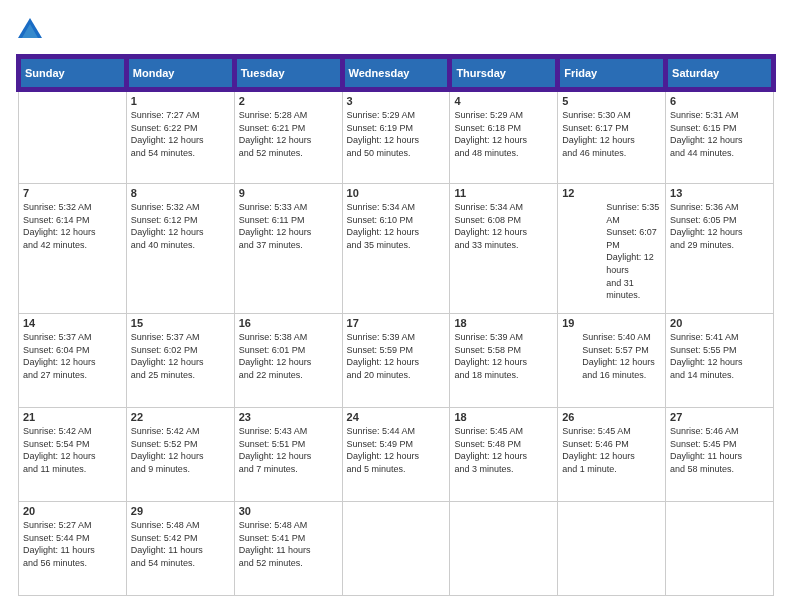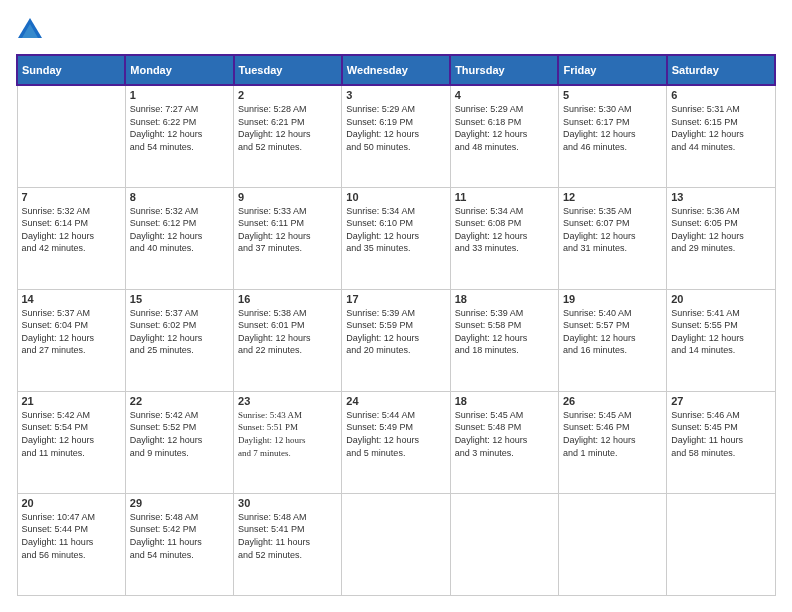--- a/index.html
+++ b/index.html
@@ -58,21 +58,21 @@
       border-collapse: collapse;
       width: 100%;
       font-size: 9.5px;
     }
     .calendar th {
       background: #2a6db5;
       color: #fff;
       padding: 8px 4px;
       text-align: left;
       font-size: 11px;
-      border: 2px solid #4c1d95;
+      border: 5px solid #4c1d95;
       margin-top: 20px;
     }
     .calendar td {
       border: 1px solid #ccc;
       vertical-align: top;
       padding: 3px 4px;
       width: calc(100%/7);
       height: 88px;
     }
     .cell-day {
@@ -199,21 +199,21 @@
           </td>
           <td>
             <span class="cell-day">11</span>
             <div class="cell-info" style="white-space: pre-line;">Sunrise: 5:34 AM
 Sunset: 6:08 PM
 Daylight: 12 hours
 and 33 minutes.</div>
           </td>
           <td>
             <span class="cell-day">12</span>
-            <div class="cell-info" style="white-space: pre-line;">Sunrise: 5:35 AM
+            <div class="cell-info" style="white-space: pre-line; margin-left: 44px;">Sunrise: 5:35 AM
 Sunset: 6:07 PM
 Daylight: 12 hours
 and 31 minutes.</div>
           </td>
           <td>
             <span class="cell-day">13</span>
             <div class="cell-info" style="white-space: pre-line;">Sunrise: 5:36 AM
 Sunset: 6:05 PM
 Daylight: 12 hours
 and 29 minutes.</div>
@@ -250,21 +250,21 @@
           </td>
           <td>
             <span class="cell-day">18</span>
             <div class="cell-info" style="white-space: pre-line;">Sunrise: 5:39 AM
 Sunset: 5:58 PM
 Daylight: 12 hours
 and 18 minutes.</div>
           </td>
           <td>
             <span class="cell-day">19</span>
-            <div class="cell-info" style="white-space: pre-line;">Sunrise: 5:40 AM
+            <div class="cell-info" style="white-space: pre-line; margin-left: 20px;">Sunrise: 5:40 AM
 Sunset: 5:57 PM
 Daylight: 12 hours
 and 16 minutes.</div>
           </td>
           <td>
             <span class="cell-day">20</span>
             <div class="cell-info" style="white-space: pre-line;">Sunrise: 5:41 AM
 Sunset: 5:55 PM
 Daylight: 12 hours
 and 14 minutes.</div>
@@ -280,21 +280,21 @@
           </td>
           <td>
             <span class="cell-day">22</span>
             <div class="cell-info" style="white-space: pre-line;">Sunrise: 5:42 AM
 Sunset: 5:52 PM
 Daylight: 12 hours
 and 9 minutes.</div>
           </td>
           <td>
             <span class="cell-day">23</span>
-            <div class="cell-info" style="white-space: pre-line; font-family: Liberation Serif, serif;">Sunrise: 5:43 AM
+            <div class="cell-info" style="white-space: pre-line;">Sunrise: 5:43 AM
 Sunset: 5:51 PM
 Daylight: 12 hours
 and 7 minutes.</div>
           </td>
           <td>
             <span class="cell-day">24</span>
             <div class="cell-info" style="white-space: pre-line;">Sunrise: 5:44 AM
 Sunset: 5:49 PM
 Daylight: 12 hours
 and 5 minutes.</div>
@@ -317,21 +317,21 @@
             <span class="cell-day">27</span>
             <div class="cell-info" style="white-space: pre-line;">Sunrise: 5:46 AM
 Sunset: 5:45 PM
 Daylight: 11 hours
 and 58 minutes.</div>
           </td>
         </tr>
         <tr>
           <td>
             <span class="cell-day">20</span>
-            <div class="cell-info" style="white-space: pre-line;">Sunrise: 10:47 AM
+            <div class="cell-info" style="white-space: pre-line;">Sunrise: 5:27 AM
 Sunset: 5:44 PM
 Daylight: 11 hours
 and 56 minutes.</div>
           </td>
           <td>
             <span class="cell-day">29</span>
             <div class="cell-info" style="white-space: pre-line;">Sunrise: 5:48 AM
 Sunset: 5:42 PM
 Daylight: 11 hours
 and 54 minutes.</div>

